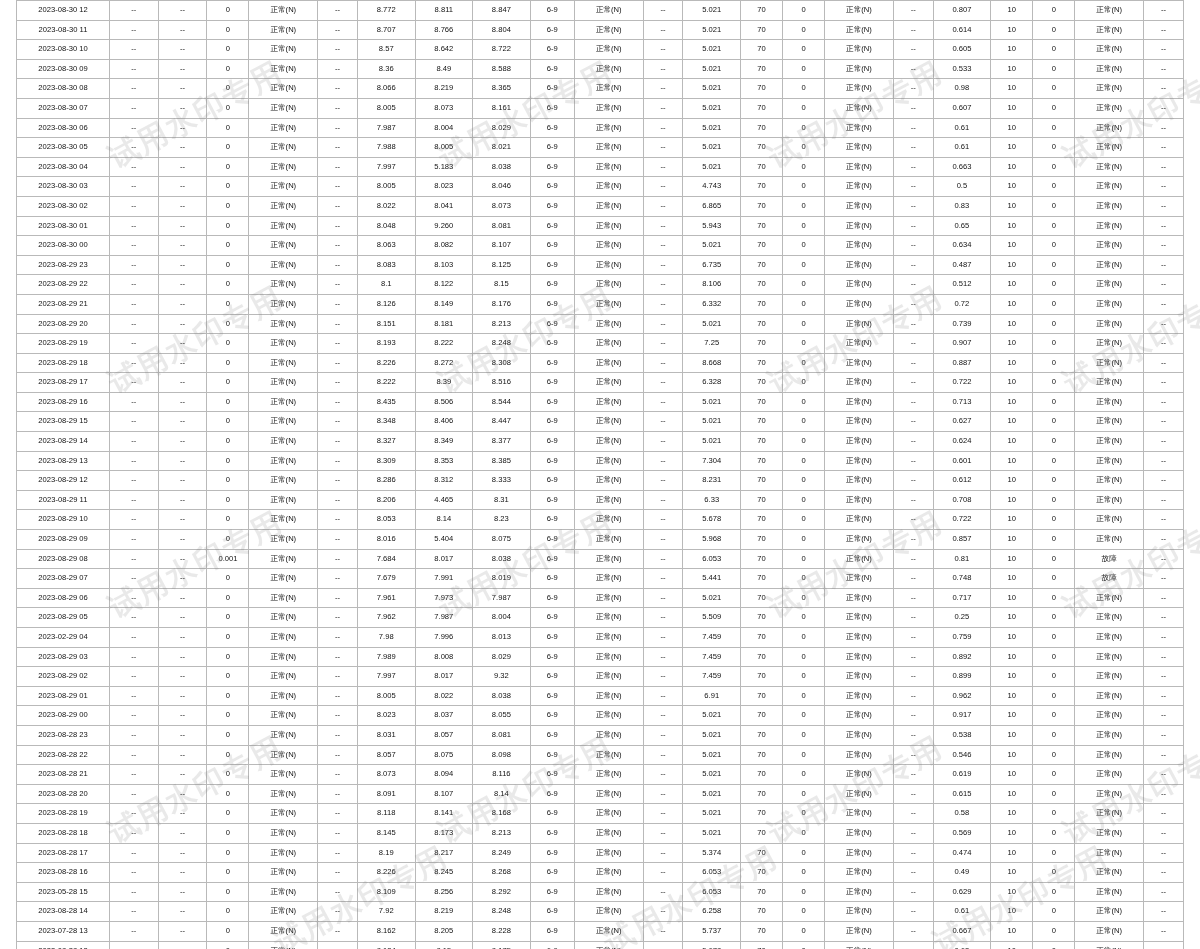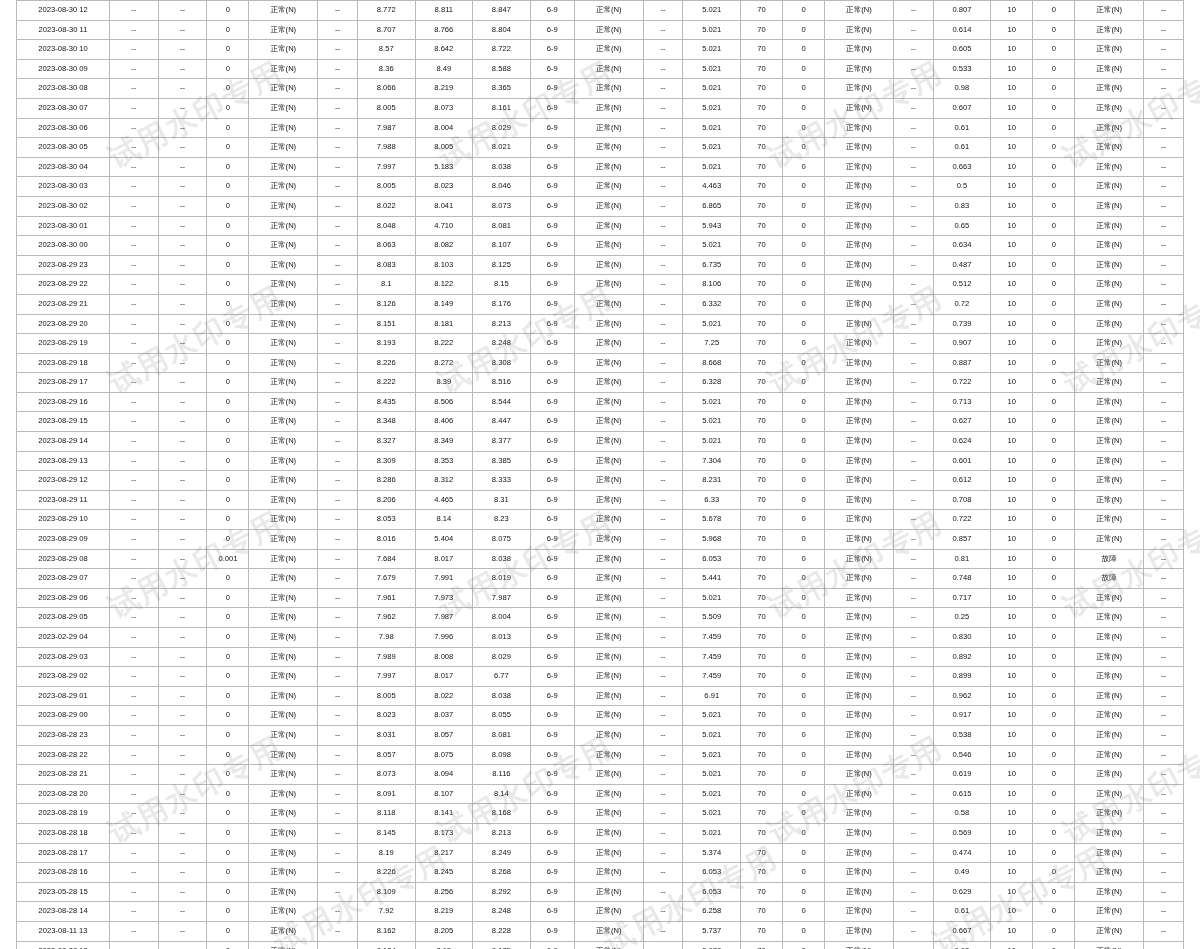--- a/index.html
+++ b/index.html
@@ -324,21 +324,21 @@
           <td>--</td>
           <td>0</td>
           <td>正常(N)</td>
           <td>--</td>
           <td>8.005</td>
           <td>8.023</td>
           <td>8.046</td>
           <td>6-9</td>
           <td>正常(N)</td>
           <td>--</td>
-          <td>4.463</td>
+          <td>4.743</td>
           <td>70</td>
           <td>0</td>
           <td>正常(N)</td>
           <td>--</td>
           <td>0.5</td>
           <td>10</td>
           <td>0</td>
           <td>正常(N)</td>
           <td>--</td>
         </tr>
@@ -367,21 +367,21 @@
           <td>--</td>
         </tr>
         <tr>
           <td class="c-time">2023-08-30 01</td>
           <td>--</td>
           <td>--</td>
           <td>0</td>
           <td>正常(N)</td>
           <td>--</td>
           <td>8.048</td>
-          <td>4.710</td>
+          <td>9.260</td>
           <td>8.081</td>
           <td>6-9</td>
           <td>正常(N)</td>
           <td>--</td>
           <td>5.943</td>
           <td>70</td>
           <td>0</td>
           <td>正常(N)</td>
           <td>--</td>
           <td>0.65</td>
@@ -881,21 +881,21 @@
           <td>7.996</td>
           <td>8.013</td>
           <td>6-9</td>
           <td>正常(N)</td>
           <td>--</td>
           <td>7.459</td>
           <td>70</td>
           <td>0</td>
           <td>正常(N)</td>
           <td>--</td>
-          <td>0.830</td>
+          <td>0.759</td>
           <td>10</td>
           <td>0</td>
           <td>正常(N)</td>
           <td>--</td>
         </tr>
         <tr>
           <td class="c-time">2023-08-29 03</td>
           <td>--</td>
           <td>--</td>
           <td>0</td>
@@ -920,21 +920,21 @@
         </tr>
         <tr>
           <td class="c-time">2023-08-29 02</td>
           <td>--</td>
           <td>--</td>
           <td>0</td>
           <td>正常(N)</td>
           <td>--</td>
           <td>7.997</td>
           <td>8.017</td>
-          <td>6.77</td>
+          <td>9.32</td>
           <td>6-9</td>
           <td>正常(N)</td>
           <td>--</td>
           <td>7.459</td>
           <td>70</td>
           <td>0</td>
           <td>正常(N)</td>
           <td>--</td>
           <td>0.899</td>
           <td>10</td>
@@ -1224,21 +1224,21 @@
           <td>0</td>
           <td>正常(N)</td>
           <td>--</td>
           <td>0.61</td>
           <td>10</td>
           <td>0</td>
           <td>正常(N)</td>
           <td>--</td>
         </tr>
         <tr>
-          <td class="c-time">2023-08-11 13</td>
+          <td class="c-time">2023-07-28 13</td>
           <td>--</td>
           <td>--</td>
           <td>0</td>
           <td>正常(N)</td>
           <td>--</td>
           <td>8.162</td>
           <td>8.205</td>
           <td>8.228</td>
           <td>6-9</td>
           <td>正常(N)</td>

